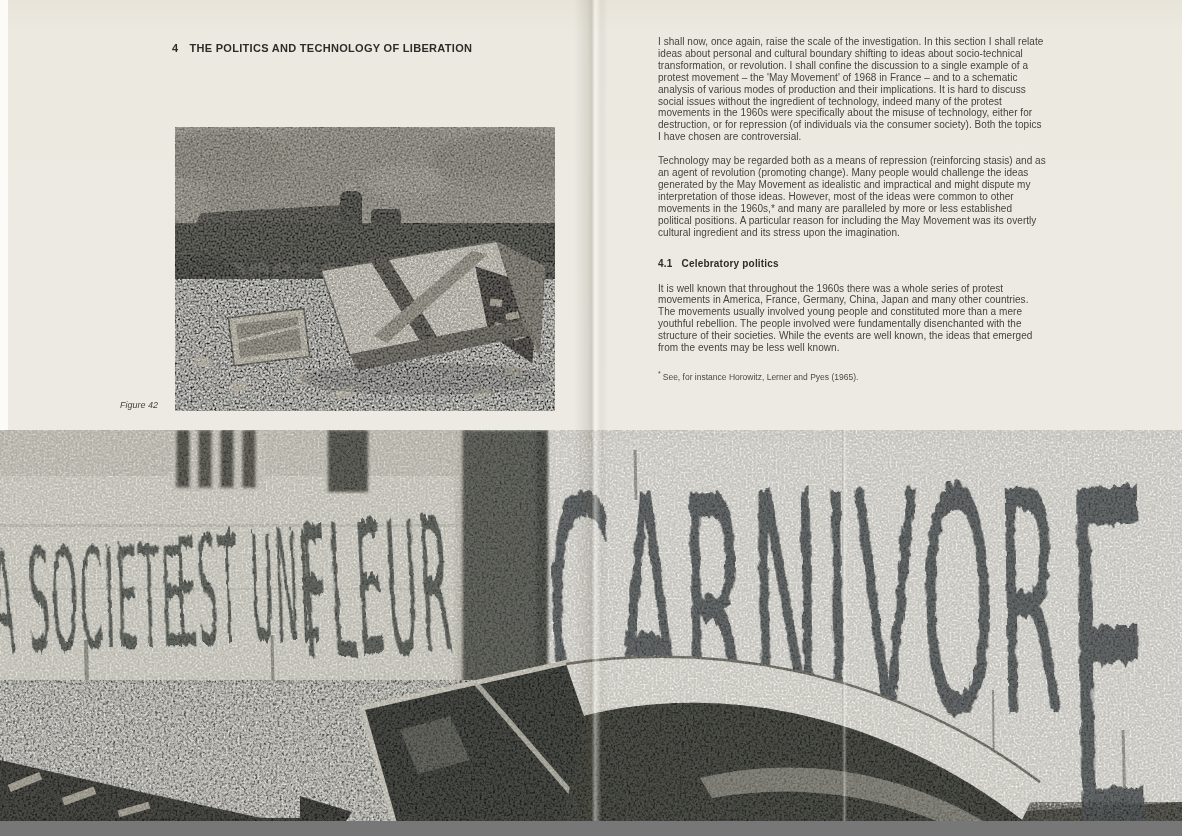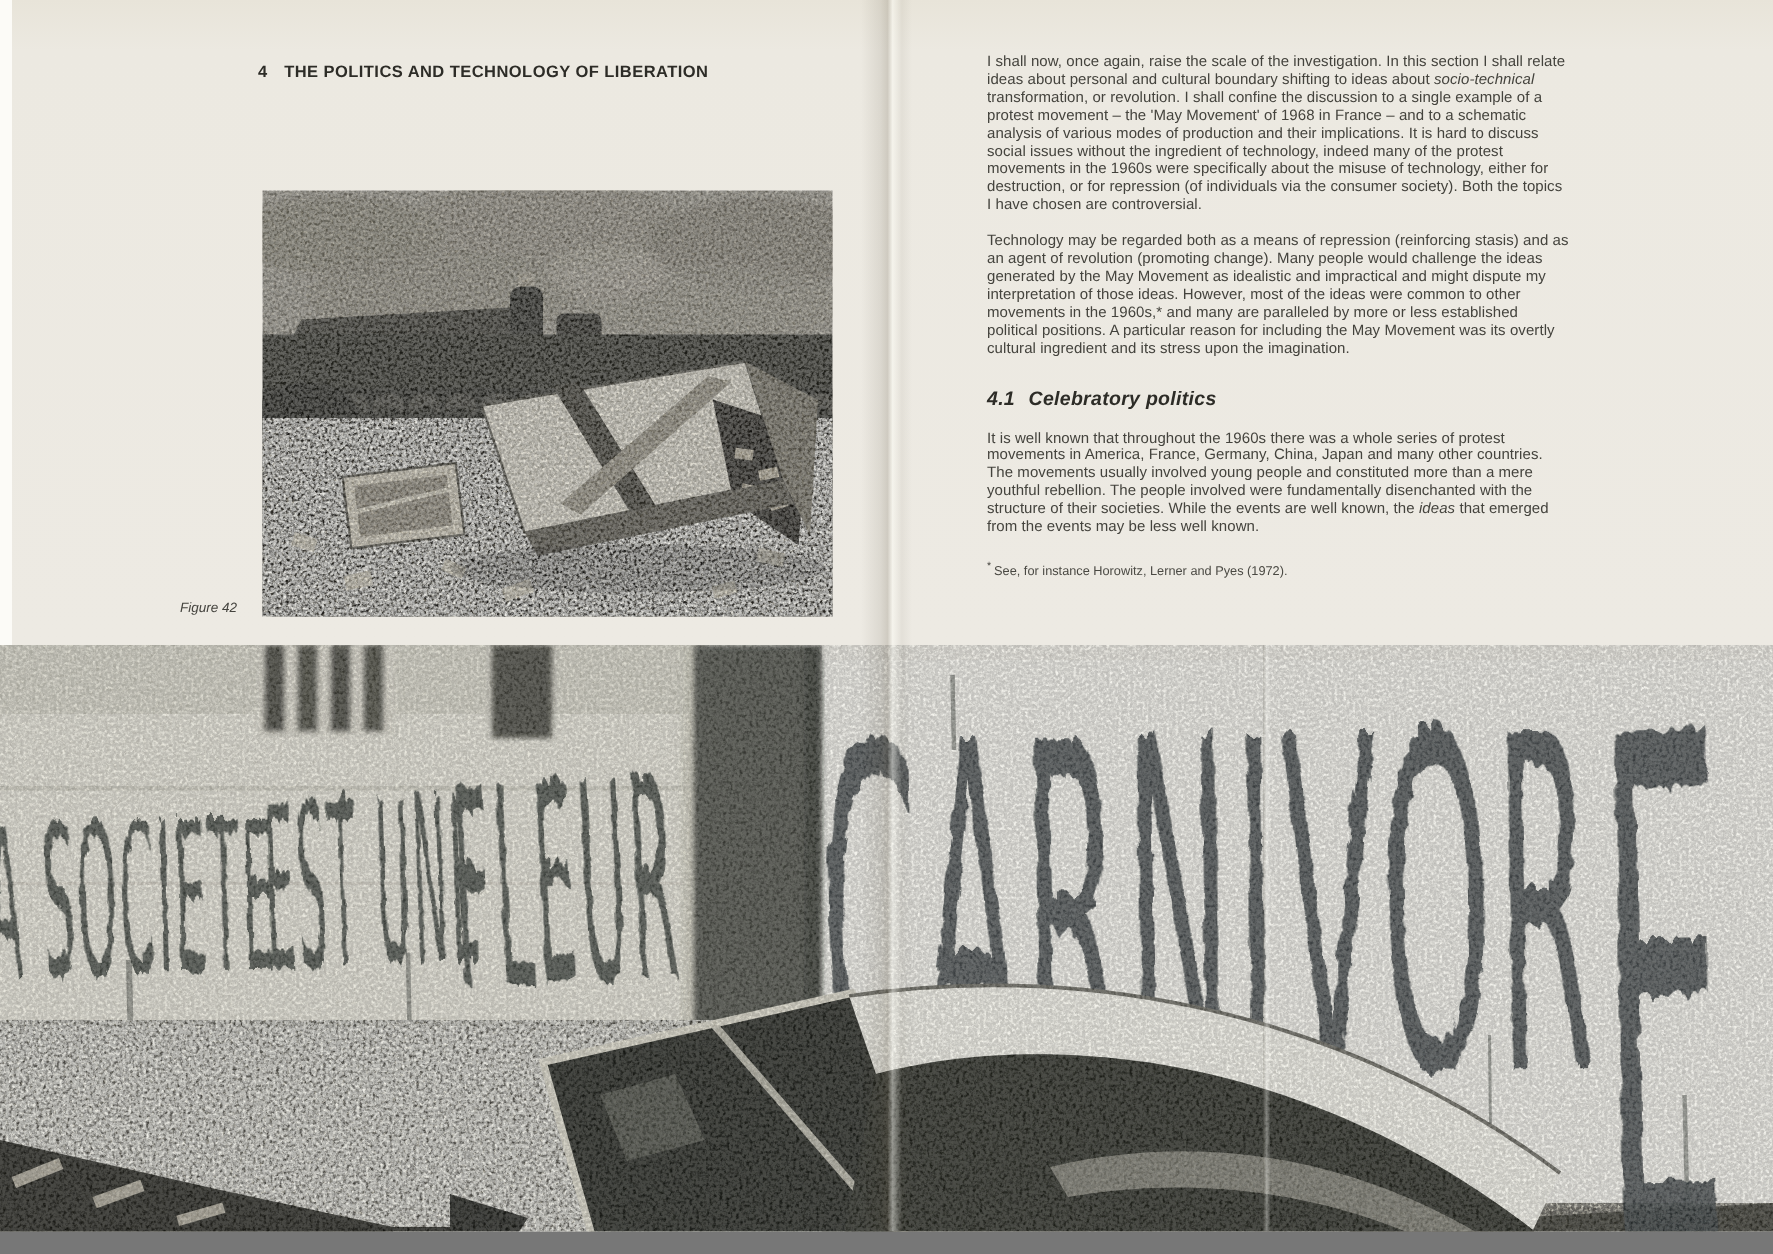--- a/index.html
+++ b/index.html
@@ -25,23 +25,23 @@
   .figure{position:absolute;left:167px;top:127px;width:380px;height:284px;margin:0;}
   .figure svg{display:block;width:100%;height:100%;}
 
   .fig-caption{
     position:absolute;left:112px;top:400px;
     font-size:9px;font-style:italic;color:#45443f;
   }
 
   .textcol{position:absolute;left:66px;top:36px;width:388px;color:#44433d;}
   .textcol p{margin:0 0 12px 0;font-size:10px;line-height:11.9px;letter-spacing:.05px;}
-  .it{font-style:italic;}
+  .it{}
   .section-heading{
-    margin:19px 0 14px 0;font-size:13px;font-weight:700;color:#2d2c27;letter-spacing:.2px;font-style:italic;
+    margin:19px 0 14px 0;font-size:10px;font-weight:700;color:#2d2c27;letter-spacing:.2px;
   }
   .section-heading .num{margin-right:9px;}
   .footnote{margin-top:15px;font-size:8.5px;line-height:10px;color:#4a4943;}
   .footnote .sup{vertical-align:4px;font-size:7px;margin-right:2px;}
 
   
   .photo-bottom{position:absolute;left:0;top:430px;width:1182px;height:406px;}
   .photo-bottom svg{display:block;width:100%;height:100%;}
 
   
@@ -159,21 +159,21 @@
 
     <div class="page-right">
       <div class="textcol">
         <p><span>I shall now, once again, raise the scale of the investigation. In this section I shall relate ideas about personal and cultural boundary shifting to ideas about </span><span class="it">socio-technical</span><span> transformation, or revolution. I shall confine the discussion to a single example of a protest movement – the 'May Movement' of 1968 in France – and to a schematic analysis of various modes of production and their implications. It is hard to discuss social issues without the ingredient of technology, indeed many of the protest movements in the 1960s were specifically about the misuse of technology, either for destruction, or for repression (of individuals via the consumer society). Both the topics I have chosen are controversial.</span></p>
         <p><span>Technology may be regarded both as a means of repression (reinforcing stasis) and as an agent of revolution (promoting change). Many people would challenge the ideas generated by the May Movement as idealistic and impractical and might dispute my interpretation of those ideas. However, most of the ideas were common to other movements in the 1960s,* and many are paralleled by more or less established political positions. A particular reason for including the May Movement was its overtly cultural ingredient and its stress upon the imagination.</span></p>
         <h2 class="section-heading">
           <span class="num">4.1</span><span>Celebratory politics</span>
         </h2>
         <p><span>It is well known that throughout the 1960s there was a whole series of protest movements in America, France, Germany, China, Japan and many other countries. The movements usually involved young people and constituted more than a mere youthful rebellion. The people involved were fundamentally disenchanted with the structure of their societies. While the events are well known, the </span><span class="it">ideas</span><span> that emerged from the events may be less well known.</span></p>
         <div class="footnote">
-          <span class="sup">*</span><span>See, for instance Horowitz, Lerner and Pyes (1972).</span>
+          <span class="sup">*</span><span>See, for instance Horowitz, Lerner and Pyes (1965).</span>
         </div>
       </div>
     </div>
   </div>
 
   <div class="photo-bottom">
     <svg viewBox="0 0 1182 406" preserveAspectRatio="none">
       <defs>
         <filter id="speckDark2" x="0" y="0" width="100%" height="100%">
           <feTurbulence type="fractalNoise" baseFrequency="0.5" numOctaves="3" seed="11"></feTurbulence>

